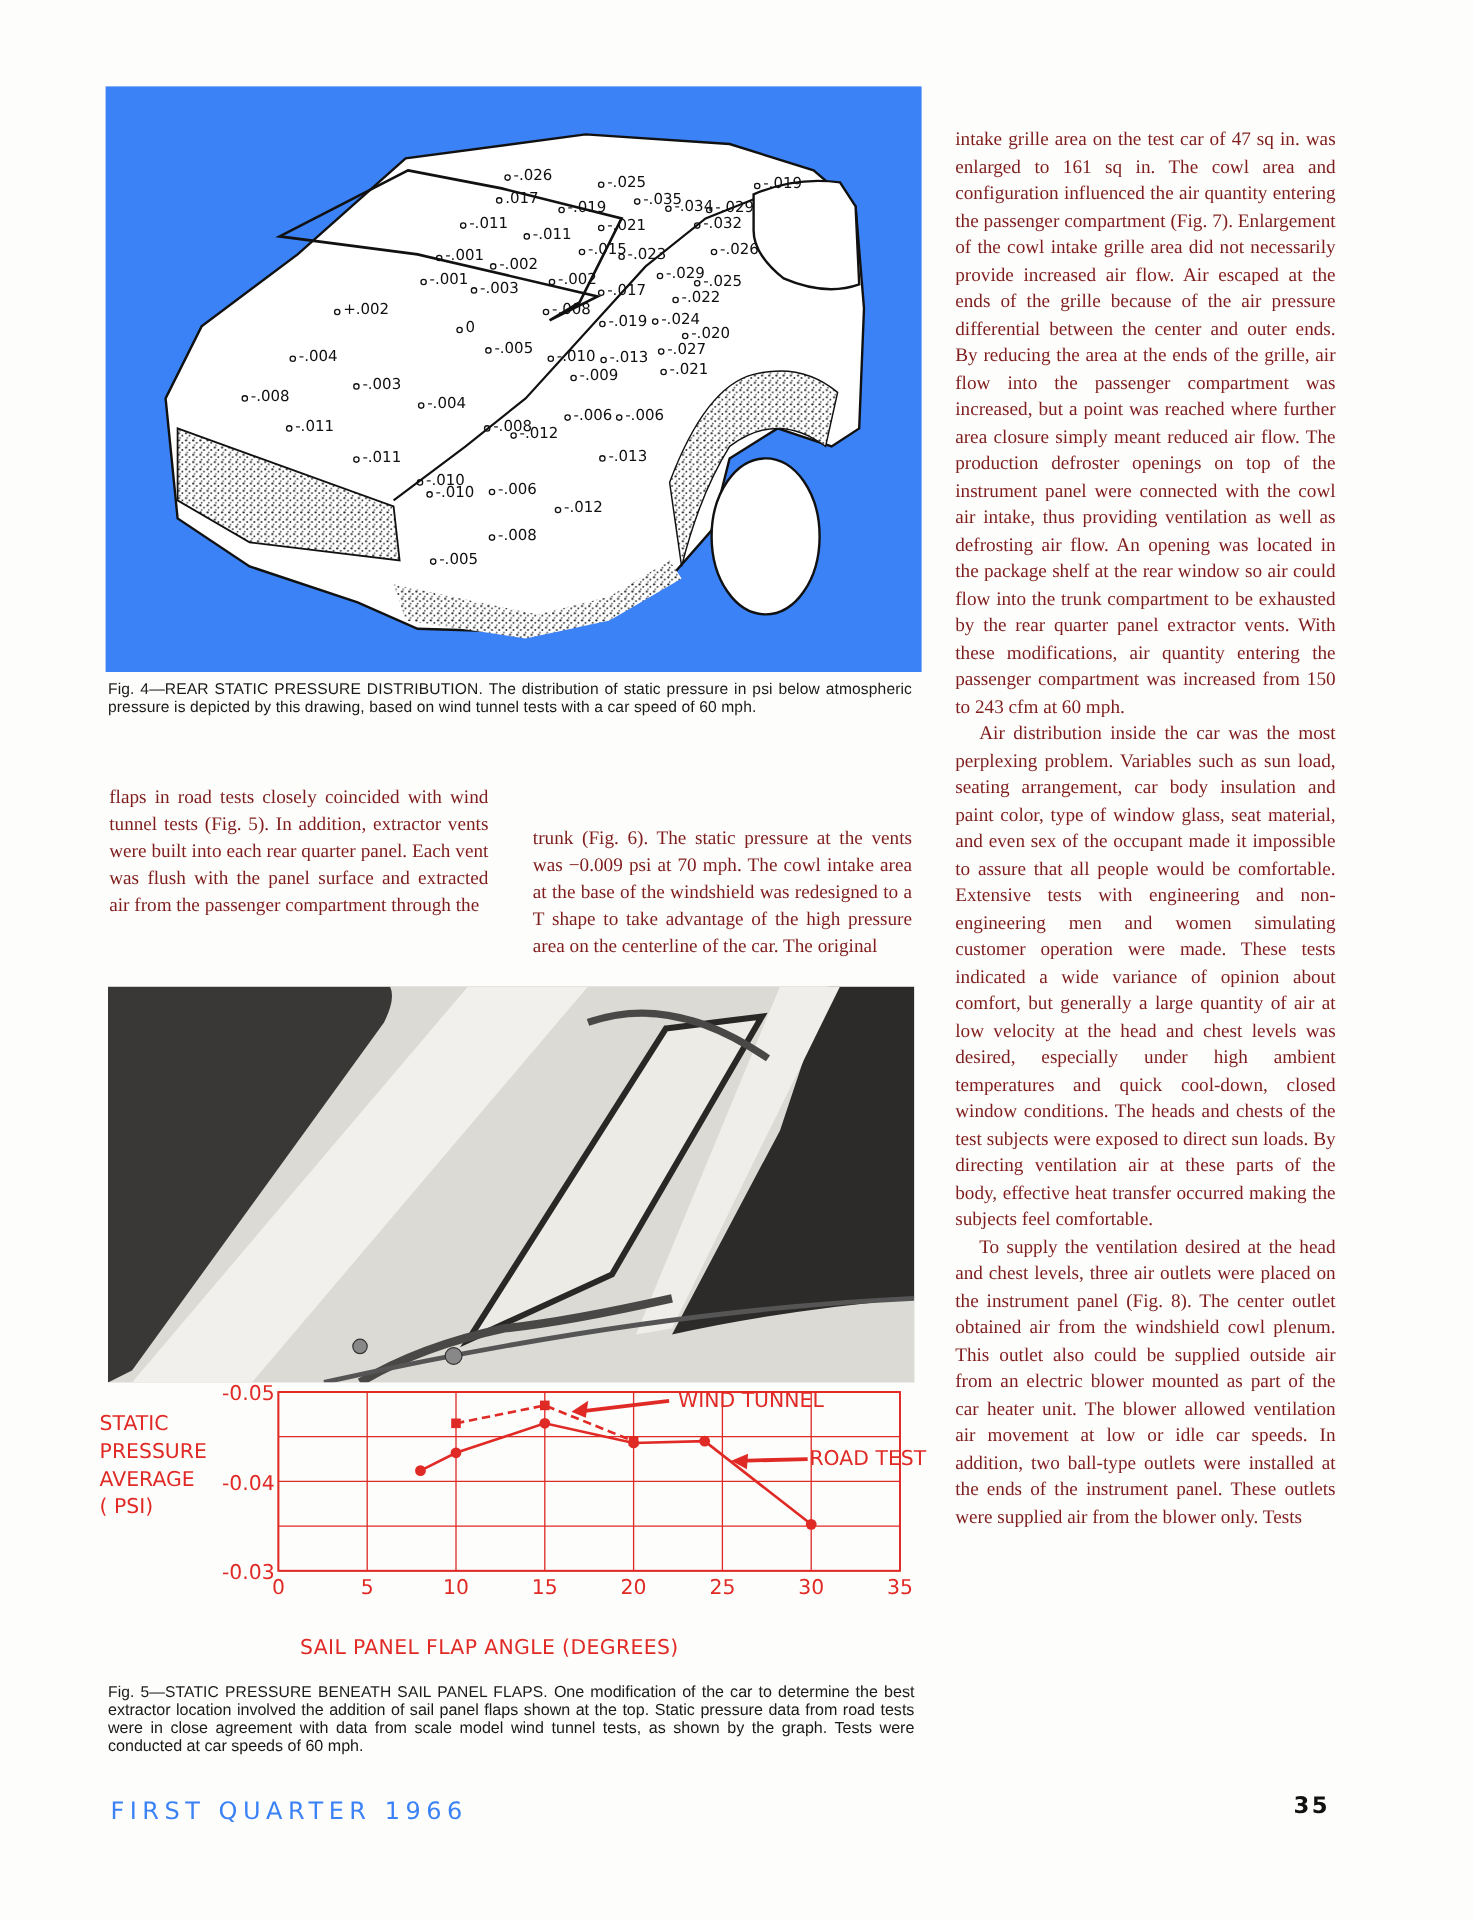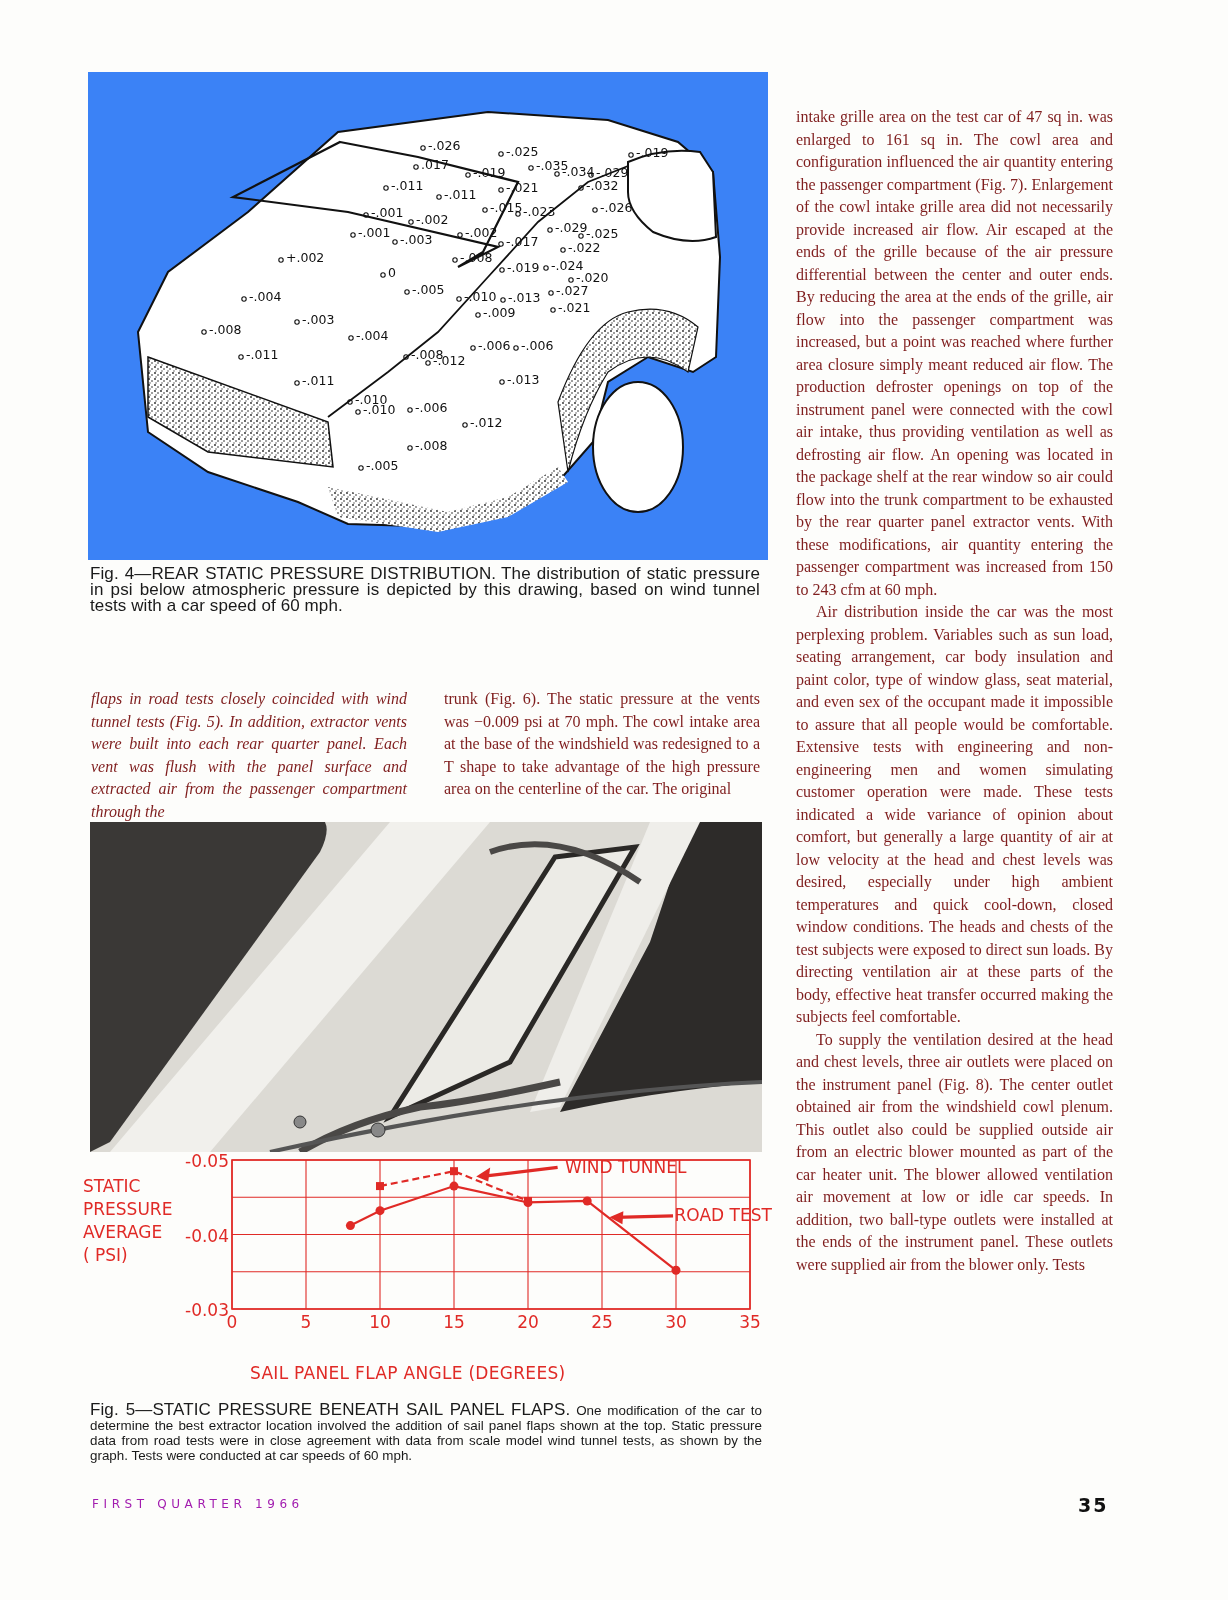--- a/index.html
+++ b/index.html
@@ -12,38 +12,38 @@
 
   
   #fig4 { left: 88px; top: 72px; width: 680px; height: 488px; background: #3b82f6; overflow: hidden; }
   #fig4 svg { display: block; }
   .plabel { font-family: "DejaVu Sans", sans-serif; font-size: 12.5px; fill: #111; }
 
   .caption {
     font-family: "Liberation Sans", "DejaVu Sans", sans-serif;
     font-size: 13.4px; line-height: 15px; text-align: justify; color: #1a1a1a;
   }
-  .caption .fig-head { font-size: 17px; letter-spacing: 0.1px; }
+  .caption .fig-head { font-size: 13px; letter-spacing: 0.1px; }
 
   .body-col {
     font-size: 16px; line-height: 22.5px; text-align: justify;
     hyphens: manual; color: #7f1d1d; margin-top: 31px;
   }
   .body-col p { margin: 0; }
   .body-col p.indent { text-indent: 20px; }
 
   
   #photo { left: 90px; top: 822px; width: 672px; height: 330px; background: #d9d7d1; overflow: hidden; }
 
   
   #chart { left: 80px; top: 1152px; width: 700px; height: 210px; }
   .ch-text { font-family: "DejaVu Sans", sans-serif; fill: #e02a26; }
 
   .footer-left {
-    font-family: "DejaVu Sans", sans-serif; font-size: 12px; letter-spacing: 4.6px; color: #a21caf;
+    font-family: "DejaVu Sans", sans-serif; font-size: 20px; letter-spacing: 4.6px; color: #3b82f6;
   }
   .footer-right { font-family: "DejaVu Sans", sans-serif; font-weight: bold; font-size: 19px; letter-spacing: 2px; color: #111; }
 </style>
 </head>
 <body>
 
 <div id="fig4" class="abs">
   <svg id="fig4svg" width="680" height="488" viewBox="0 0 680 488">
     <defs>
       <pattern id="speckle" width="6" height="6" patternUnits="userSpaceOnUse">
@@ -177,21 +177,21 @@
         <text x="278" y="398" class="plabel">-.005</text>
       </g>
   </svg>
 </div>
 
 <div class="abs caption" style="left:90px; top:566px; width:670px;">
   <span class="fig-head">Fig. 4—REAR STATIC PRESSURE DISTRIBUTION.</span>
   <span class="fig-head">The distribution of static pressure in psi below atmospheric pressure is depicted by this drawing, based on wind tunnel tests with a car speed of 60 mph.</span>
 </div>
 
-<div class="abs body-col" style="left:91px; top:657px; width:316px;font-style:italic;">
+<div class="abs body-col" style="left:91px; top:623px; width:316px;">
   <p>flaps in road tests closely coincided with wind tunnel tests (Fig. 5). In addition, extractor vents were built into each rear quarter panel. Each vent was flush with the panel surface and extracted air from the passenger compartment through the</p>
 </div>
 
 <div class="abs body-col" style="left:444px; top:657px; width:316px;">
   <p>trunk (Fig. 6). The static pressure at the vents was −0.009 psi at 70 mph. The cowl intake area at the base of the windshield was redesigned to a T shape to take advantage of the high pressure area on the centerline of the car. The original</p>
 </div>
 
 <div class="abs body-col" style="left:796px; top:75px; width:317px;">
   <p>intake grille area on the test car of 47 sq in. was enlarged to 161 sq in. The cowl area and configuration influenced the air quantity entering the passenger compart­ment (Fig. 7). Enlargement of the cowl intake grille area did not necessarily pro­vide increased air flow. Air escaped at the ends of the grille because of the air pressure differential between the center and outer ends. By reducing the area at the ends of the grille, air flow into the passenger compartment was increased, but a point was reached where further area closure simply meant reduced air flow. The production defroster openings on top of the instrument panel were con­nected with the cowl air intake, thus pro­viding ventilation as well as defrosting air flow. An opening was located in the package shelf at the rear window so air could flow into the trunk compartment to be exhausted by the rear quarter panel extractor vents. With these modifications, air quantity entering the passenger com­partment was increased from 150 to 243 cfm at 60 mph.</p>
   <p class="indent">Air distribution inside the car was the most perplexing problem. Variables such as sun load, seating arrangement, car body insulation and paint color, type of window glass, seat material, and even sex of the occupant made it impossible to assure that all people would be comfort­able. Extensive tests with engineering and non-engineering men and women simu­lating customer operation were made. These tests indicated a wide variance of opinion about comfort, but generally a large quantity of air at low velocity at the head and chest levels was desired, espe­cially under high ambient temperatures and quick cool-down, closed window conditions. The heads and chests of the test subjects were exposed to direct sun loads. By directing ventilation air at these parts of the body, effective heat transfer occurred making the subjects feel comfortable.</p>

